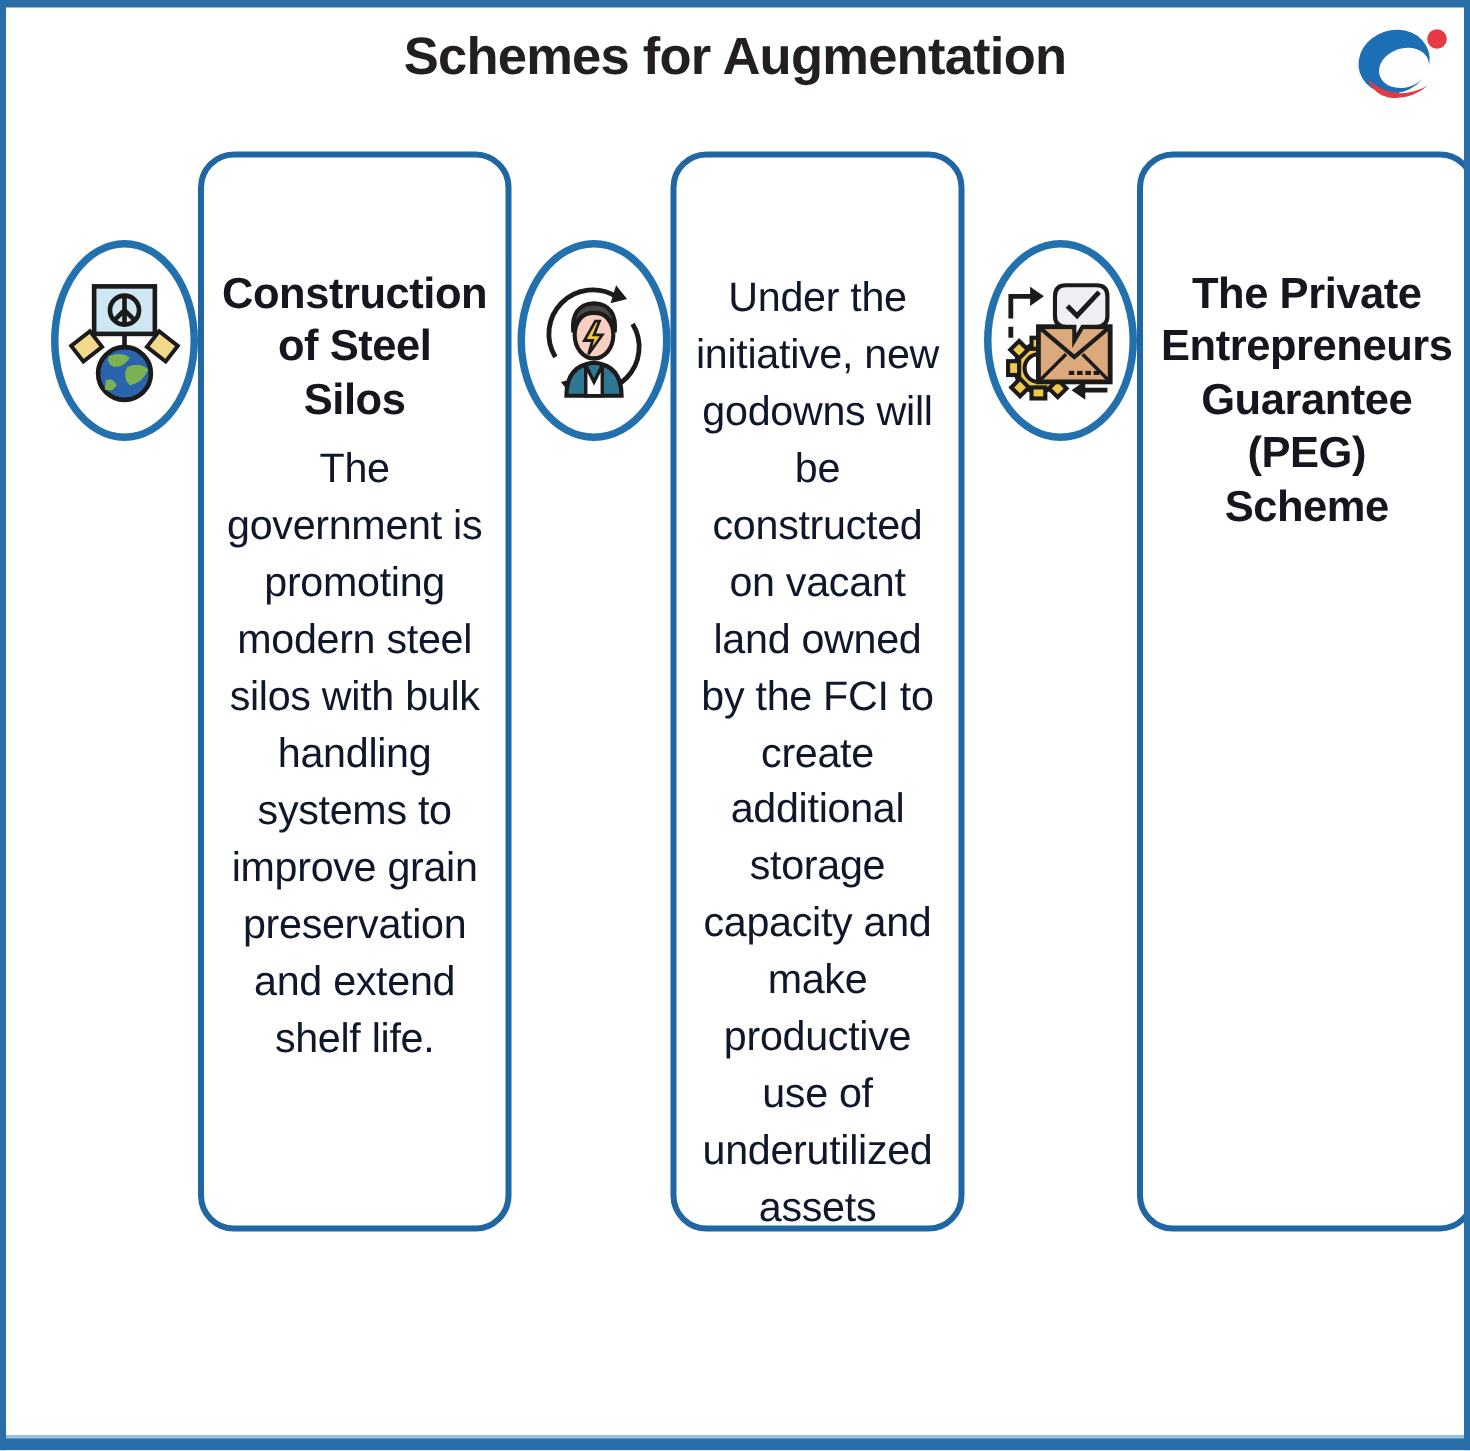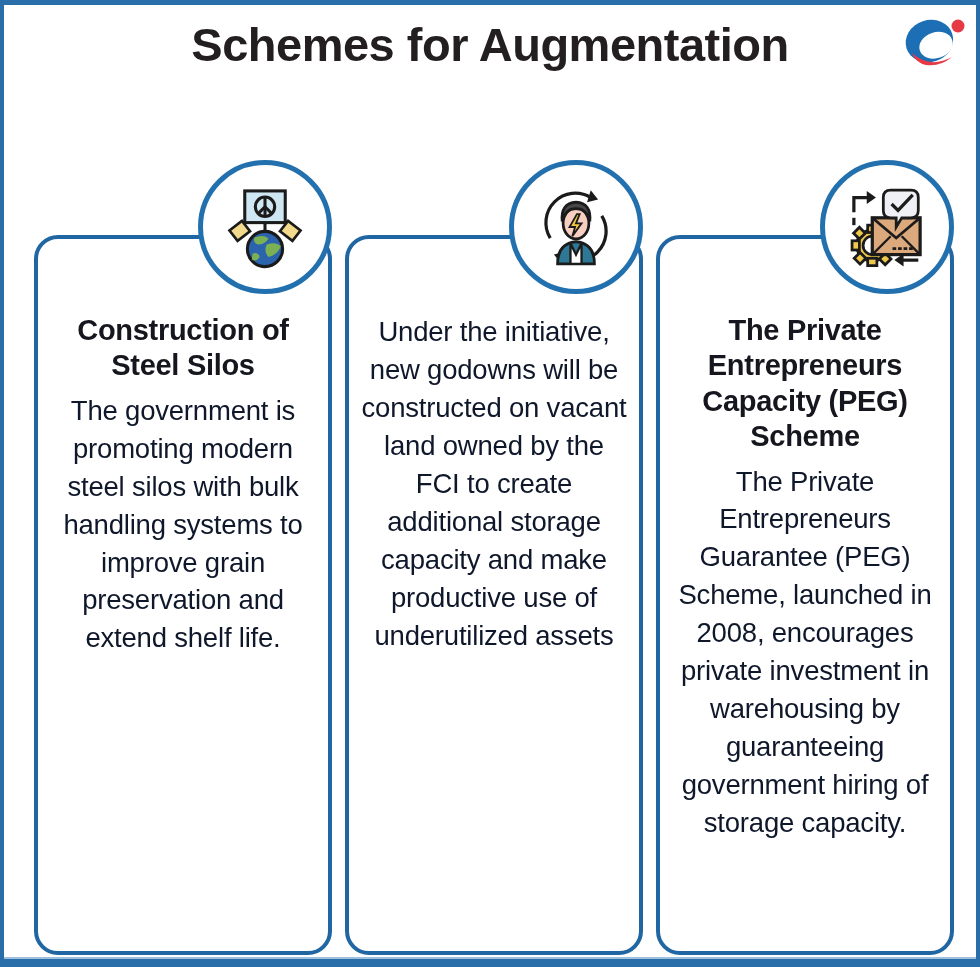--- a/index.html
+++ b/index.html
@@ -4,29 +4,29 @@
 <style>
   * { margin:0; padding:0; box-sizing:border-box; }
   html,body { width:980px; height:967px; background:#ffffff; font-family:"Liberation Sans", sans-serif; }
   .page {
     position:relative; width:980px; height:967px; background:#ffffff;
     border-top:5px solid #2a6ea9; border-left:4px solid #2a6ea9; border-right:4px solid #2a6ea9;
     overflow:hidden;
   }
   .title {
     margin-top:12px; text-align:center;
-    font-size:47px; line-height:1.18; font-weight:bold;
+    font-size:35px; line-height:1.18; font-weight:bold;
     color:#231f20; letter-spacing:-0.5px;
   }
   .logo { position:absolute; top:8px; right:6px; width:70px; height:70px; }
   .columns {
     position:absolute; top:155px; left:30px; width:920px;
     display:flex; gap:13px;
   }
-  .column { position:relative; width:298px; display:flex; flex-direction:column; align-items:flex-end; }
+  .column { position:relative; width:298px; display:flex; flex-direction:row; align-items:flex-start; }
   .icon-circle {
     position:relative; z-index:2;
     width:134px; height:134px; border-radius:50%;
     background:#ffffff; border:5px solid #2271ae;
     display:flex; align-items:center; justify-content:center;
   }
   .card {
     position:relative; z-index:1;
     margin-top:-59px;
     width:298px; height:720px;
@@ -162,21 +162,20 @@
 
             <path d="M 46 18 Q 46 10 54 10 L 76 10 Q 84 10 84 18 L 84 32 Q 84 40 76 40 L 66 40 L 60 50 L 60 40 L 54 40 Q 46 40 46 32 Z" fill="#eef0f5" stroke="#1b1b1b" stroke-width="3"></path>
             <path d="M 55 25 L 62 32 L 78 15" fill="none" stroke="#1b1b1b" stroke-width="3.5"></path>
 
             <path d="M 84 86 L 66 86" fill="none" stroke="#1b1b1b" stroke-width="3.5"></path>
             <polygon points="68,79 58,86 68,93" fill="#1b1b1b"></polygon>
           </svg>
         </span>
       </div>
       <div class="card">
-        <div class="card-heading">The Private Entrepreneurs Capacity (PEG) Scheme</div>
-        <div class="card-body">The Private Entrepreneurs Guarantee (PEG) Scheme, launched in 2008, encourages private investment in warehousing by guaranteeing government hiring of storage capacity.</div>
+        <div class="card-heading">The Private Entrepreneurs Guarantee (PEG) Scheme</div>
       </div>
     </div>
 
   </div>
 
   <div class="bottom-bar"></div>
 </div>
 
 </body></html>

